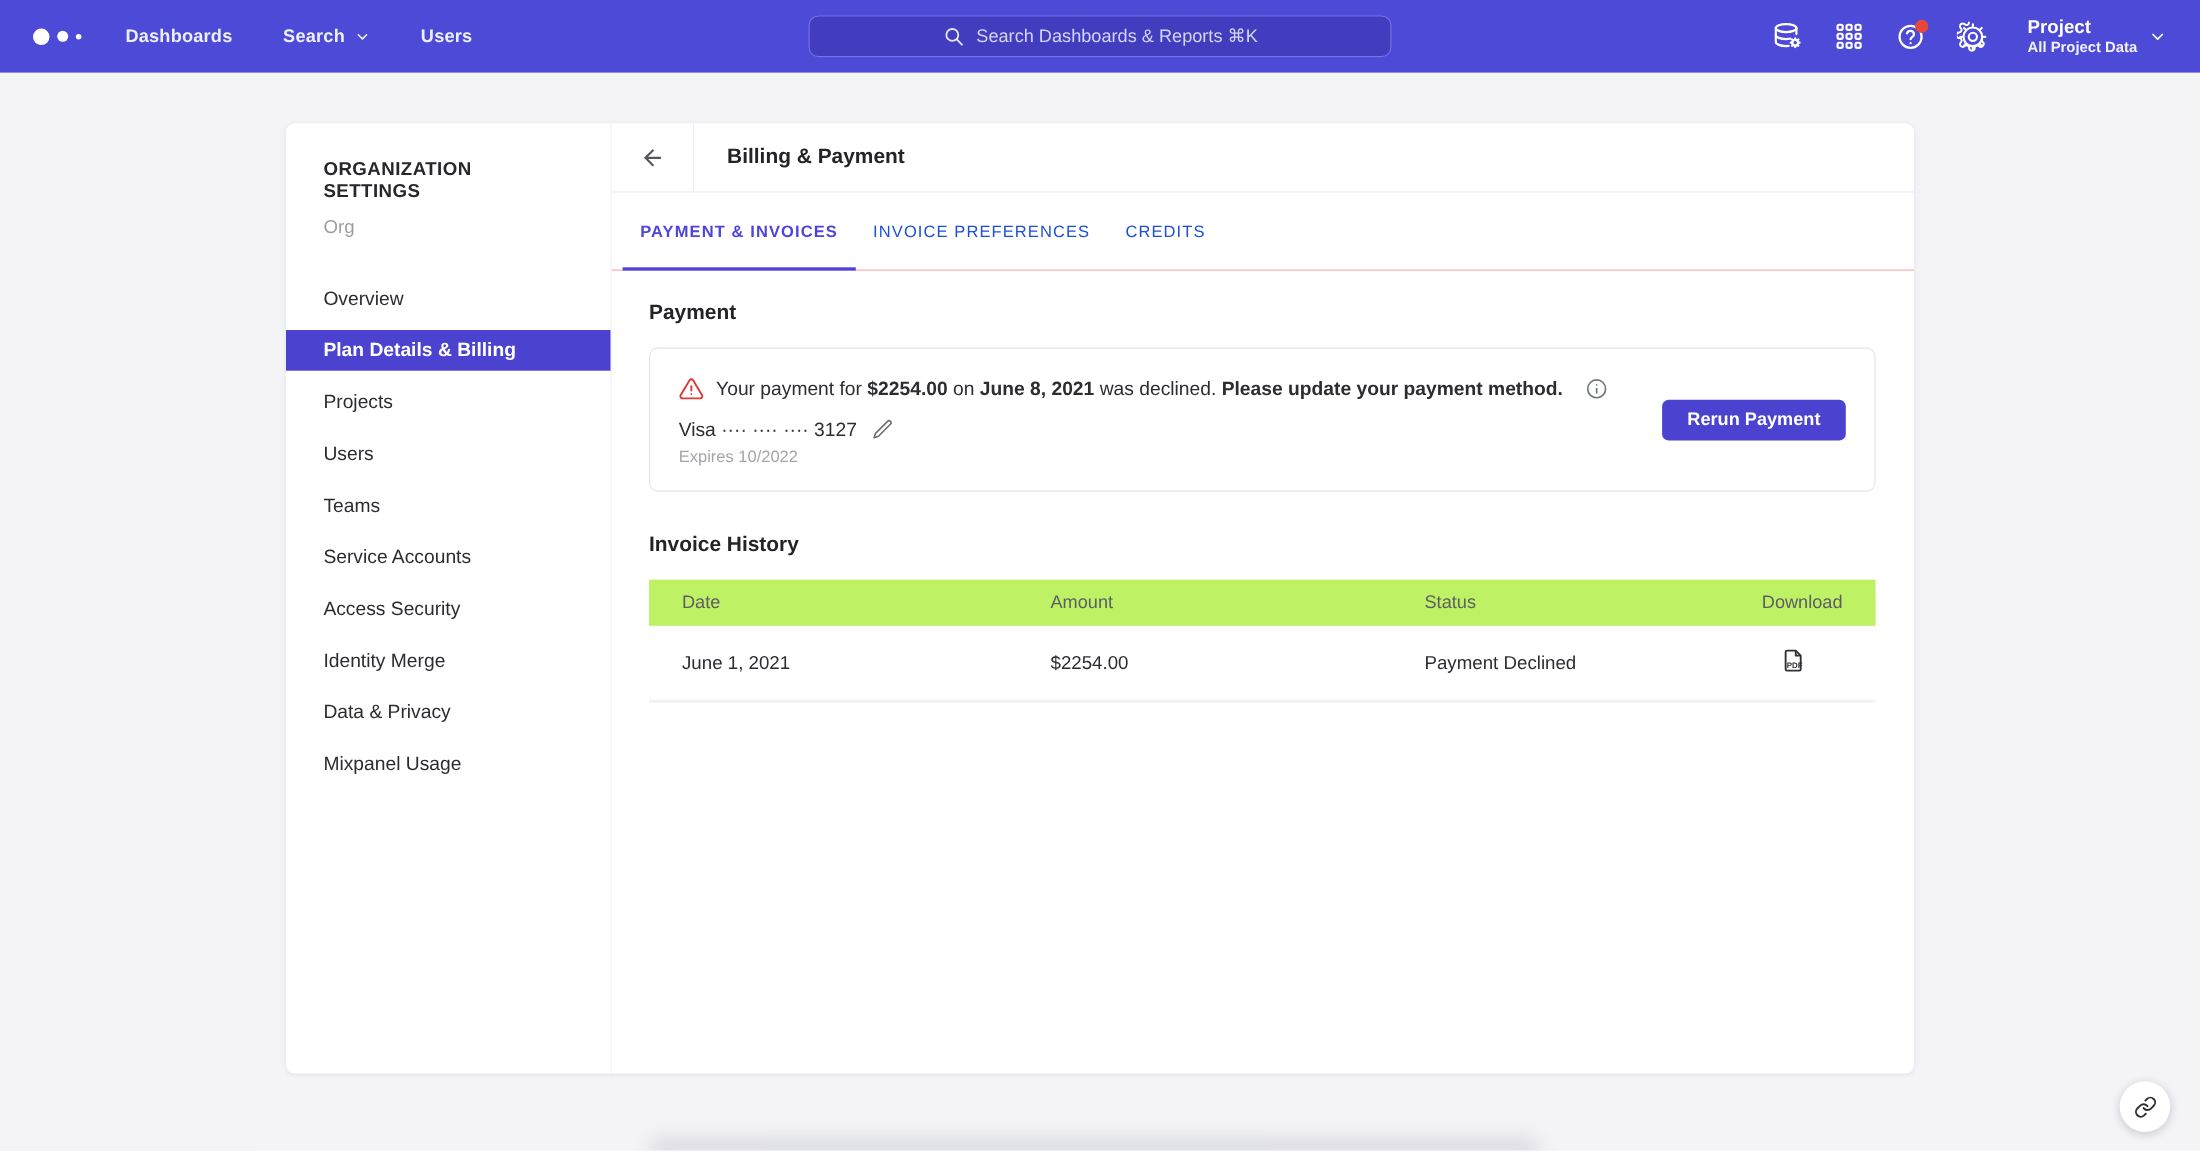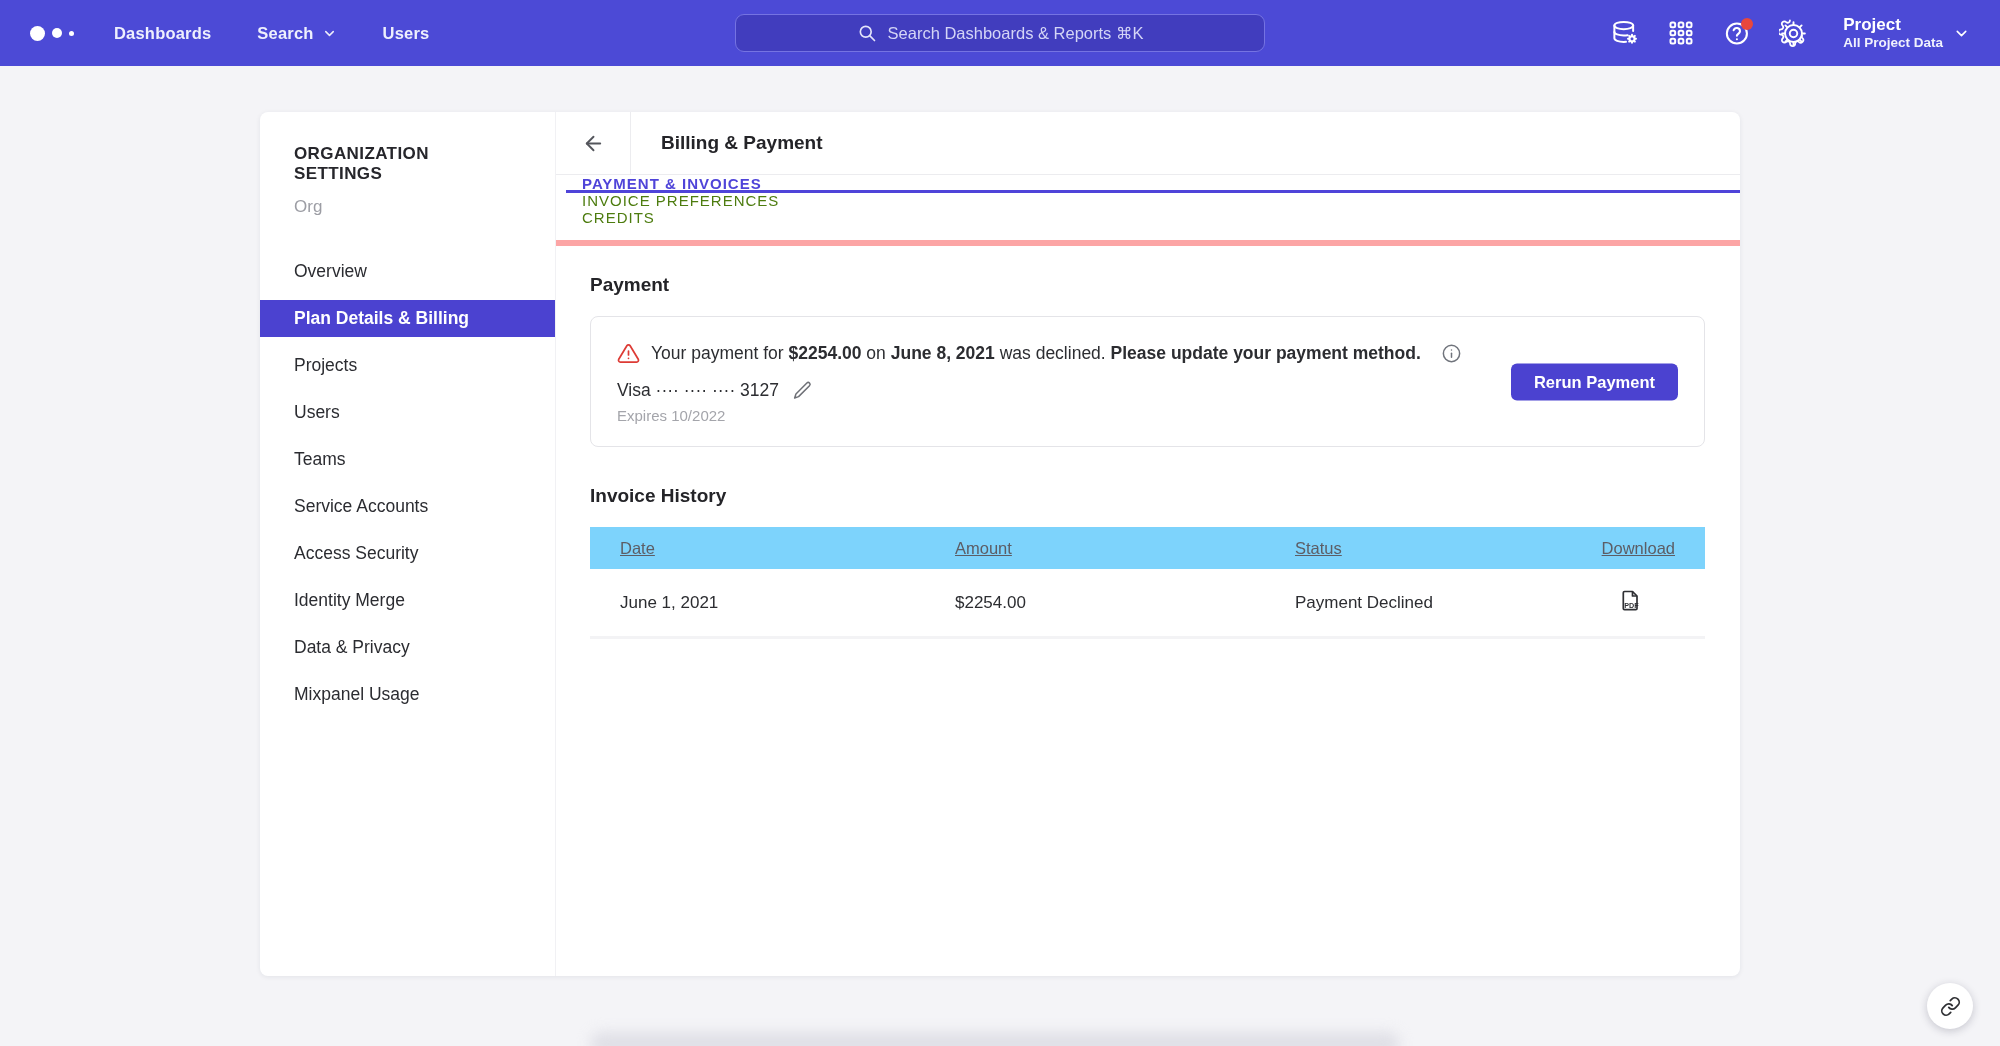--- a/index.html
+++ b/index.html
@@ -48,24 +48,24 @@
   .sb-items{ margin-top:36px; }
   .sb-item{ height:37px; margin-bottom:10px; display:flex; align-items:center;
     padding:0 34px; font-size:17.5px; color:#2b2c31; cursor:pointer; }
   .sb-item.active{ background:#4b42d0; color:#fff; font-weight:700; }
   .main{ flex:1; display:flex; flex-direction:column; }
   .main-header{ height:63px; border-bottom:1px solid #ececef; display:flex; align-items:stretch; flex-shrink:0;}
   .back-col{ width:75px; border-right:1px solid #ececef; display:flex;
     align-items:center; justify-content:center; cursor:pointer; }
   .main-title{ display:flex; align-items:center; padding-left:30px;
     font-size:19px; font-weight:700; color:#242428; }
-  .tabs{ height:71px; border-bottom:6px solid #fca5a5; display:flex;
-    align-items:stretch; padding-left:10px; flex-shrink:0;flex-direction:column; }
+  .tabs{ height:71px; border-bottom:1px solid #fca5a5; display:flex;
+    align-items:stretch; padding-left:10px; flex-shrink:0; }
   .tab{ display:flex; align-items:center; padding:0 16px; font-size:15px;
-    letter-spacing:1px; color:#4d7c0f; cursor:pointer; position:relative; }
+    letter-spacing:1px; color:#1d4ed8; cursor:pointer; position:relative; }
   .tab.active{ color:#4f44d9; font-weight:700; }
   .tab.active::after{ content:""; position:absolute; left:0; right:0; bottom:-1px;
     height:3px; background:#4f44d9; }
   .content{ padding:0 35px 0 34px; }
   .sec-head{ font-size:19px; font-weight:700; color:#242428; margin-top:28px; }
   .pay-card{ margin-top:20px; border:1px solid #e4e4e8; border-radius:8px;
     padding:25px 26px 22px; position:relative; }
   .alert-row{ display:flex; align-items:center; gap:11px; font-size:17.5px; color:#2c2d31; }
   .alert-row .b{ font-weight:700; }
   .info-btn{ margin-left:9px; display:flex; cursor:pointer; }
@@ -73,21 +73,21 @@
     font-size:17.5px; color:#2c2d31; }
   .pencil-btn{ display:flex; cursor:pointer; }
   .expires{ margin-top:6px; font-size:15px; color:#a4a5ab; }
   .rerun{ position:absolute; right:26px; top:50%; transform:translateY(-50%);
     background:#4b42d0; color:#fff; border:none; border-radius:6px; height:37px;
     padding:0 23px; font-size:16.5px; font-weight:700;
     font-family:"Liberation Sans","DejaVu Sans",sans-serif; cursor:pointer; }
   .inv-table{ margin-top:20px; }
   .thead, .trow{ display:grid; grid-template-columns:335px 340px 1fr 90px;
     padding:0 30px; align-items:center; }
-  .thead{ background:#7dd3fc; height:42px; font-size:16.5px; color:#5c5d65;text-decoration:underline; }
+  .thead{ background:#bef264; height:42px; font-size:16.5px; color:#5c5d65; }
   .thead .col-dl{ text-align:right; }
   .trow{ height:70px; background:#fff; border-bottom:3px solid #f3f3f5;
     font-size:17px; color:#2c2d31; }
   .trow .cell-dl{ text-align:center; }
   .pdf-btn{ display:inline-flex; cursor:pointer; }
   
   .peek-shadow{ position:absolute; left:590px; width:810px; bottom:-10px; height:24px;
     background:#d9d9e1; border-radius:14px; filter:blur(7px); opacity:.75; }
   .link-fab{ position:absolute; right:27px; bottom:17px; width:46px; height:46px;
     border-radius:50%; background:#fff; box-shadow:0 2px 9px rgba(30,32,60,.22);

